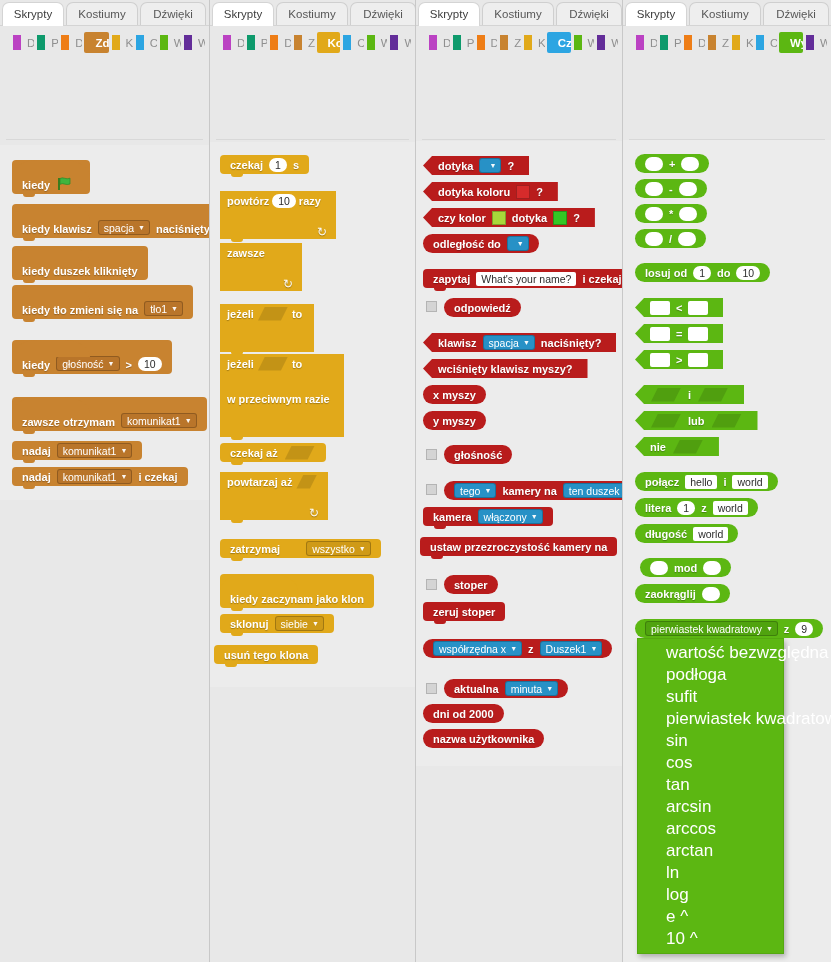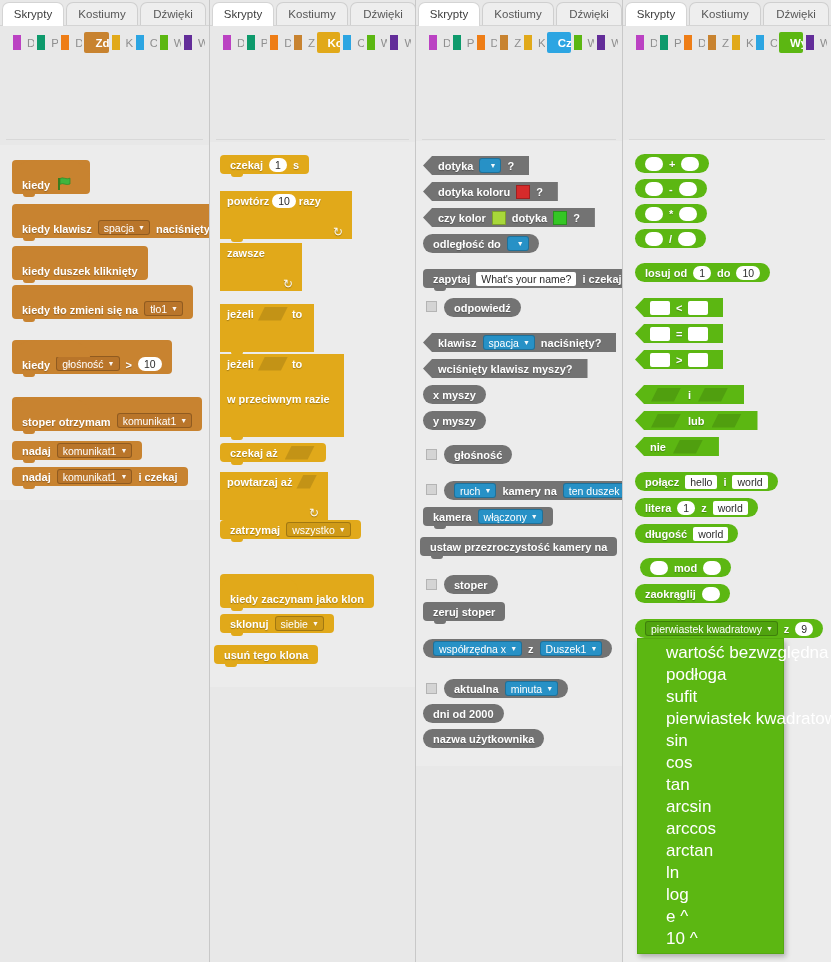--- a/index.html
+++ b/index.html
@@ -267,21 +267,21 @@
     border: 1px solid #b4b4b4;
     cursor: pointer;
   }
   .flagicon { margin: 0 4px; width: 16px; height: 14px; display:inline-block;}
 
   
   .c-events  { background:#c88330; }
   .c-events .dropfield { background:#b9752a; }
   .c-control { background:#e1a91a; }
   .c-control .dropfield, .cblk.c-control .dropfield { background:#cf9a17; }
-  .c-sensing { background:#737373; }
+  .c-sensing { background:#b91c1c; }
   .c-sensing .dropfield { background:#2791c6; }
   .c-operators { background:#5cb712; }
   .c-operators .dropfield { background:#50a30f; }
 
   .cblk.c-control .cb-top, .cblk.c-control .cb-mouth::before,
   .cblk.c-control .cb-bottom, .cblk.c-control .cb-notch { background:#e1a91a; }
 
   
   .menu {
     position: absolute;
@@ -392,21 +392,21 @@
       <span class="dropfield">
           <span>głośność</span>
           <span class="arr">▼</span>
         </span>
       <span class="t">&gt;</span>
       <span class="numfield">10</span>
     </div>
 
     <div class="blk hat c-events" style="left:12px; top:252px;">
       <span class="hattop"></span>
-      <span class="t">stoper otrzymam</span>
+      <span class="t">zawsze otrzymam</span>
       <span class="dropfield">
           <span>komunikat1</span>
           <span class="arr">▼</span>
         </span>
     </div>
 
     <div class="blk stack c-events" style="left:12px; top:296px;">
       <span class="t">nadaj</span>
       <span class="dropfield">
           <span>komunikat1</span>
@@ -470,21 +470,21 @@
   </div>
   <div class="cats-divider"></div>
 
   <div class="palette">
     <div class="blk stack c-control" style="left:10px; top:13px;">
       <span class="t">czekaj</span>
       <span class="numfield">1</span>
       <span class="t">s</span>
     </div>
 
-    <div class="cblk c-control" style="left:10px; top:49px; width:132px;">
+    <div class="cblk c-control" style="left:10px; top:49px; width:116px;">
       <div class="cb-top" style="background:#e1a91a">
         <span class="t">powtórz</span>
         <span class="numfield">10</span>
         <span class="t">razy</span>
       </div>
       <div class="cb-mouth" style="background:#e1a91a"></div>
       <div class="cb-bottom" style="background:#e1a91a">
         <span class="loop-arrow">↻</span>
       </div>
       <div class="cb-notch" style="background:#e1a91a"></div>
@@ -536,21 +536,21 @@
         <span class="t">powtarzaj aż</span>
         <span class="emptyhex"></span>
       </div>
       <div class="cb-mouth" style="background:#e1a91a"></div>
       <div class="cb-bottom" style="background:#e1a91a">
         <span class="loop-arrow">↻</span>
       </div>
       <div class="cb-notch" style="background:#e1a91a"></div>
     </div>
 
-    <div class="blk stack c-control" style="left:10px; top:378px;">
+    <div class="blk stack c-control" style="left:10px; top:397px;gap:20px;">
       <span class="t">zatrzymaj</span>
       <span class="dropfield">
           <span>wszystko</span>
           <span class="arr">▼</span>
         </span>
     </div>
 
     <div class="blk hat c-control" style="left:10px; top:432px;justify-content:flex-end;">
       <span class="hattop" style="background:#e1a91a"></span>
       <span class="t">kiedy zaczynam jako klon</span>
@@ -678,21 +678,21 @@
     </div>
 
     <div class="chk" style="left:10px; top:308px;"></div>
     <div class="blk reporter c-sensing" style="left:28px; top:304px;">
       <span class="t">głośność</span>
     </div>
 
     <div class="chk" style="left:10px; top:343px;"></div>
     <div class="blk reporter c-sensing" style="left:28px; top:340px;">
       <span class="dropfield">
-          <span>ruch</span>
+          <span>tego</span>
           <span class="arr">▼</span>
         </span>
       <span class="t">kamery na</span>
       <span class="dropfield">
           <span>ten duszek</span>
         </span>
     </div>
 
     <div class="blk stack c-sensing" style="left:7px; top:366px;">
       <span class="t">kamera</span>

